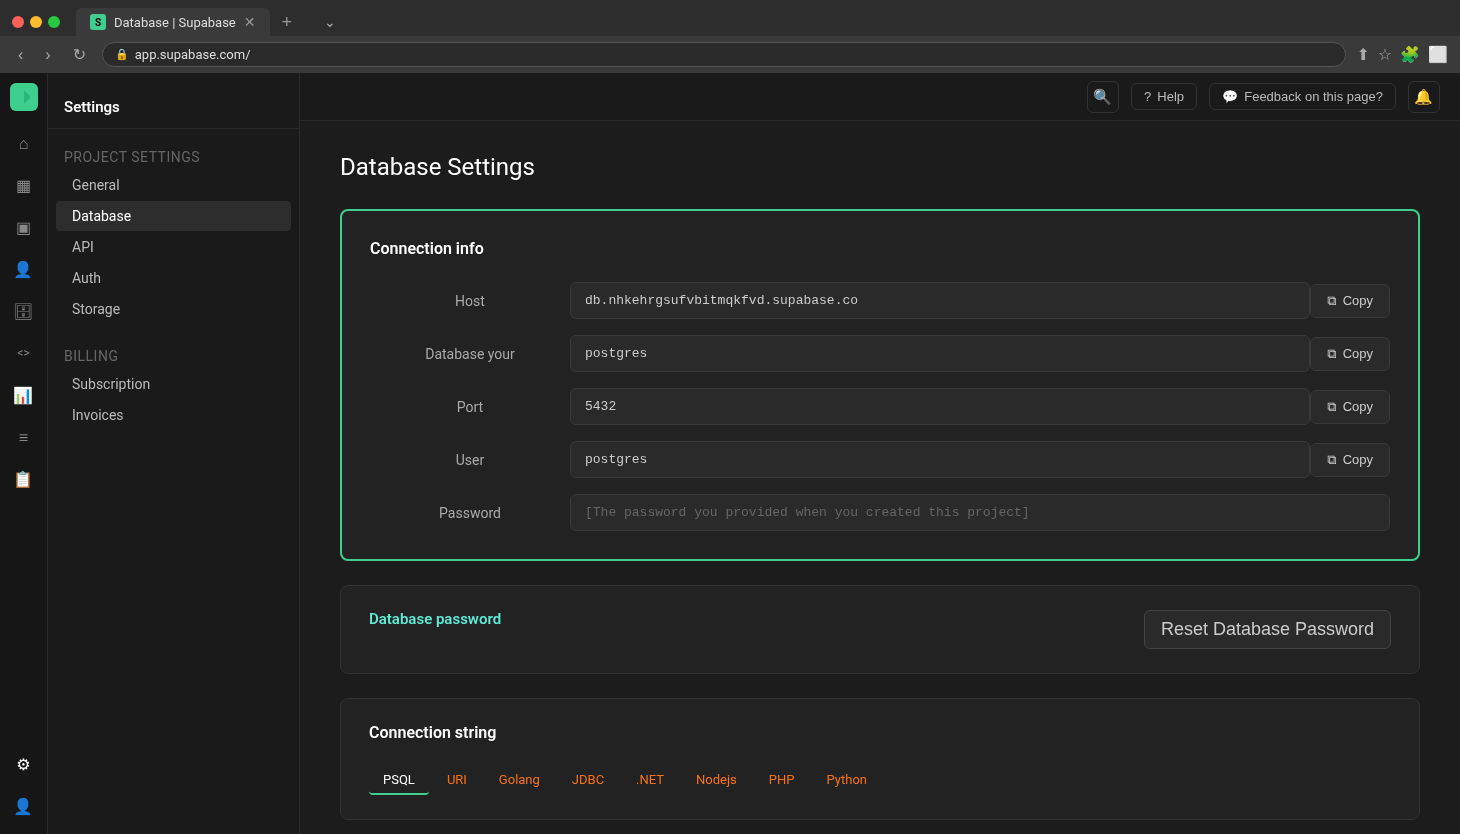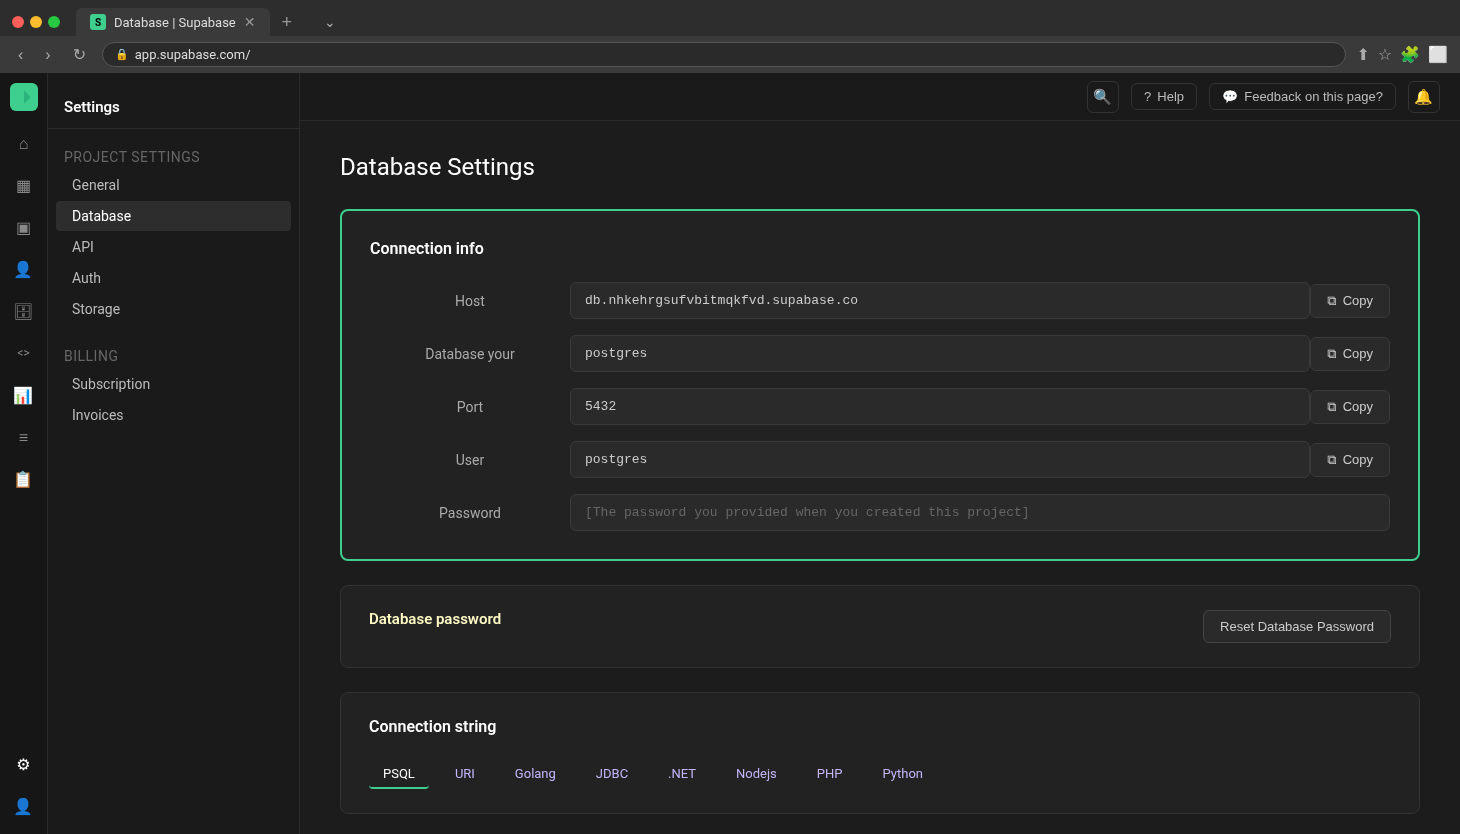--- a/index.html
+++ b/index.html
@@ -342,55 +342,55 @@
       border-radius: 8px;
       padding: 24px 28px;
       margin-bottom: 24px;
       display: flex;
       align-items: flex-start;
       justify-content: space-between;
     }
     .db-password-text h3 {
       font-size: 15px;
       font-weight: 600;
-      color: #fef9c3;
+      color: #5eead4;
       margin-bottom: 6px;
     }
     .db-password-text p {
       font-size: 13px;
       color: #888;
     }
     .reset-btn {
       padding: 8px 16px;
       background: #2a2a2a;
       border: 1px solid #444;
       border-radius: 6px;
       color: #ccc;
-      font-size: 13px;
+      font-size: 18px;
       cursor: pointer;
       white-space: nowrap;
       flex-shrink: 0;
     }
 
     
     .conn-string-card {
       background: #222;
       border: 1px solid #333;
       border-radius: 8px;
       padding: 24px 28px;
     }
     .conn-string-tabs {
       display: flex;
-      gap: 12px;
+      gap: 4px;
       margin-top: 16px;
     }
     .conn-tab {
       padding: 6px 14px;
       font-size: 13px;
-      color: #c4b5fd;
+      color: #f97316;
       border-radius: 4px;
       cursor: pointer;
     }
     .conn-tab.active {
       color: #fff;
       border-bottom: 2px solid #3ecf8e;
     }
   </style>
 </head>
 <body>

